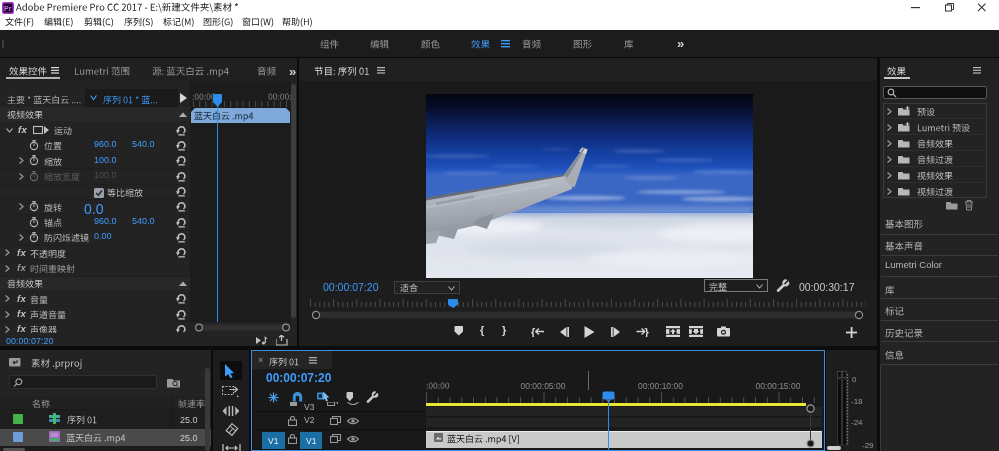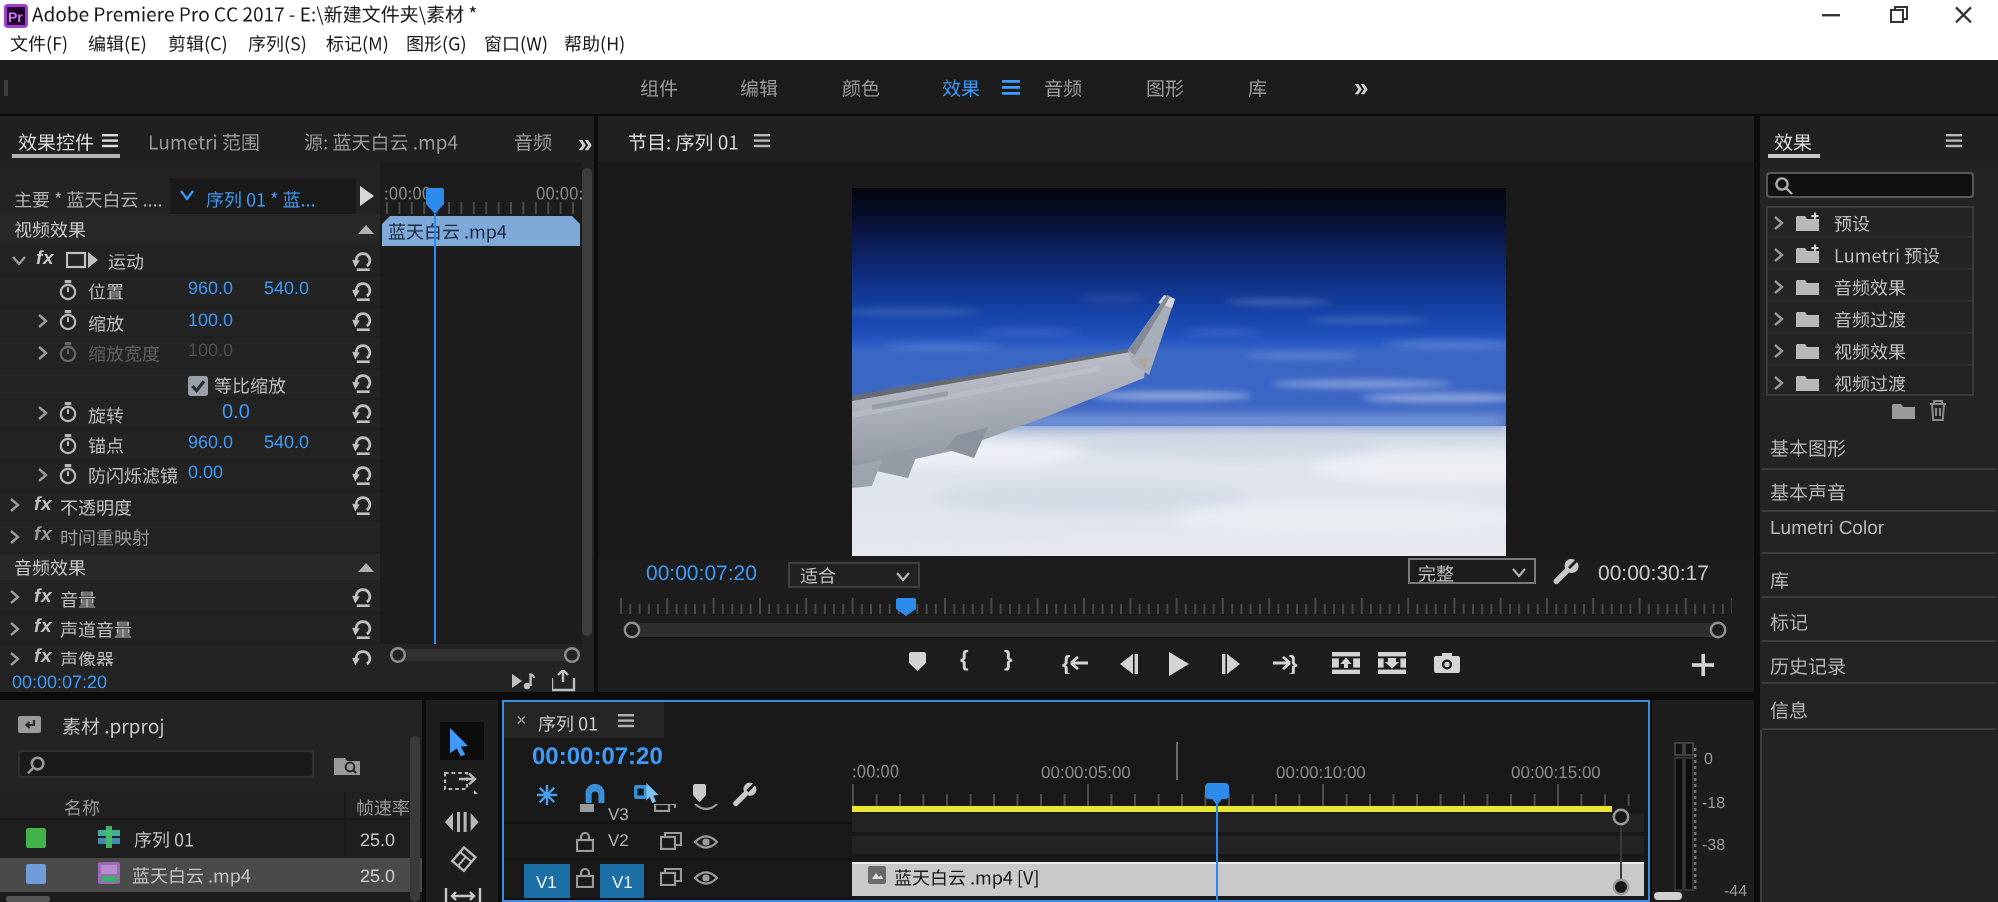--- a/index.html
+++ b/index.html
@@ -203,21 +203,21 @@
       <path d="M1.5 0.5 L5 3.5 L1.5 6.5" fill="none" stroke="#9a9a9a" stroke-width="1.2"></path>
     </svg>
 <svg class="abs" style="left:29px;top:201.2px" width="10" height="11">
       <rect x="3.4" y="0" width="3.2" height="1.6" fill="#b8b8b8"></rect>
       <circle cx="5" cy="6" r="3.6" fill="none" stroke="#b8b8b8" stroke-width="1.1"></circle>
       <path d="M5 6 L5 3.6" stroke="#b8b8b8" stroke-width="1"></path>
     </svg>
 <svg style="position:absolute;left:44px;top:201.5px;overflow:visible" width="20" height="14">
       <path transform="translate(0,9.2)" d="M1.5 -7.3C1.8 -6.9 2.0 -6.4 2.2 -6.1L0.4 -6.1L0.4 -5.5L1.4 -5.5C1.3 -2.9 1.3 -0.9 0.2 0.3C0.4 0.4 0.6 0.6 0.7 0.7C1.6 -0.3 1.9 -1.8 2.0 -3.6L3.0 -3.6C2.9 -1.1 2.9 -0.3 2.7 -0.1C2.7 0.0 2.6 0.1 2.5 0.1C2.3 0.1 2.0 0.1 1.7 0.0C1.8 0.2 1.8 0.4 1.8 0.6C2.2 0.7 2.5 0.7 2.8 0.6C3.0 0.6 3.1 0.5 3.3 0.3C3.5 0.0 3.6 -1.0 3.6 -4.0C3.6 -4.1 3.6 -4.3 3.6 -4.3L2.0 -4.3L2.0 -5.5L4.0 -5.5L4.0 -6.1L2.3 -6.1L2.8 -6.3C2.7 -6.6 2.4 -7.1 2.1 -7.5ZM4.6 -3.3C4.5 -1.9 4.4 -0.5 3.6 0.3C3.8 0.3 4.0 0.6 4.0 0.7C4.4 0.3 4.7 -0.3 4.9 -0.9C5.4 0.3 6.2 0.5 7.3 0.5L8.5 0.5C8.5 0.4 8.6 0.1 8.7 -0.1C8.5 -0.1 7.5 -0.1 7.4 -0.1C7.1 -0.1 6.8 -0.1 6.6 -0.2L6.6 -2.0L8.3 -2.0L8.3 -2.6L6.6 -2.6L6.6 -4.2L7.7 -4.2C7.6 -3.9 7.5 -3.5 7.3 -3.3L7.9 -3.1C8.1 -3.5 8.3 -4.1 8.6 -4.7L8.1 -4.8L8.0 -4.8L4.5 -4.8C4.7 -5.1 4.9 -5.4 5.0 -5.8L8.6 -5.8L8.6 -6.4L5.3 -6.4C5.4 -6.7 5.5 -7.1 5.6 -7.4L5.0 -7.6C4.7 -6.5 4.3 -5.6 3.7 -4.9C3.8 -4.8 4.1 -4.6 4.2 -4.5L4.4 -4.7L4.4 -4.2L5.9 -4.2L5.9 -0.4C5.6 -0.7 5.3 -1.2 5.0 -2.0C5.1 -2.4 5.1 -2.9 5.1 -3.3ZM9.7 -3.0C9.8 -3.1 10.1 -3.1 10.4 -3.1L11.2 -3.1L11.2 -1.8L9.4 -1.5L9.5 -0.8L11.2 -1.2L11.2 0.7L11.8 0.7L11.8 -1.3L13.1 -1.5L13.0 -2.1L11.8 -1.9L11.8 -3.1L12.8 -3.1L12.8 -3.7L11.8 -3.7L11.8 -5.1L11.2 -5.1L11.2 -3.7L10.3 -3.7C10.6 -4.4 10.9 -5.1 11.1 -5.9L12.8 -5.9L12.8 -6.5L11.3 -6.5C11.4 -6.8 11.4 -7.1 11.5 -7.4L10.9 -7.6C10.8 -7.2 10.7 -6.9 10.6 -6.5L9.4 -6.5L9.4 -5.9L10.5 -5.9C10.3 -5.1 10.1 -4.5 10.0 -4.3C9.8 -3.9 9.7 -3.6 9.5 -3.6C9.6 -3.4 9.7 -3.1 9.7 -3.0ZM12.8 -4.8L12.8 -4.2L14.2 -4.2C14.0 -3.5 13.8 -3.0 13.6 -2.5L16.2 -2.5C15.9 -2.1 15.5 -1.5 15.1 -1.0C14.8 -1.2 14.5 -1.4 14.2 -1.6L13.8 -1.2C14.7 -0.6 15.8 0.2 16.3 0.7L16.7 0.2C16.5 -0.1 16.1 -0.4 15.6 -0.7C16.2 -1.4 16.8 -2.3 17.3 -2.9L16.8 -3.2L16.7 -3.1L14.5 -3.1L14.8 -4.2L17.6 -4.2L17.6 -4.8L15.0 -4.8L15.3 -5.9L17.3 -5.9L17.3 -6.5L15.5 -6.5L15.8 -7.5L15.1 -7.6L14.8 -6.5L13.2 -6.5L13.2 -5.9L14.6 -5.9L14.3 -4.8Z" fill="#c0c0c0"></path>
     </svg>
-<div class="t" style="left:111px;top:200.7px;font-size:10px;color:#3f9bfa;">0.0</div>
+<div class="t" style="left:84px;top:200.7px;font-size:14px;color:#3f9bfa;">0.0</div>
 <svg class="abs" style="left:176px;top:201.2px" width="11" height="11">
       <rect x="2.4" y="9.2" width="6.4" height="1.3" fill="#c0c0c0"></rect>
       <path d="M7.45 7.99 A3.4 3.4 0 1 0 2.15 5.79" fill="none" stroke="#c0c0c0" stroke-width="1.4"></path>
       <path d="M0.1 4.9 L3.9 5.3 L1.6 8.8 Z" fill="#c0c0c0"></path>
     </svg>
 <svg class="abs" style="left:29px;top:216.5px" width="10" height="11">
       <rect x="3.4" y="0" width="3.2" height="1.6" fill="#b8b8b8"></rect>
       <circle cx="5" cy="6" r="3.6" fill="none" stroke="#b8b8b8" stroke-width="1.1"></circle>
       <path d="M5 6 L5 3.6" stroke="#b8b8b8" stroke-width="1"></path>
     </svg>
@@ -1021,15 +1021,15 @@
       <rect x="0" y="51" width="1.2" height="1.5" fill="#777"></rect>
       <rect x="0" y="54" width="1.2" height="1.5" fill="#777"></rect>
       <rect x="0" y="57" width="1.2" height="1.5" fill="#777"></rect>
       <rect x="0" y="60" width="1.2" height="1.5" fill="#777"></rect>
       <rect x="0" y="63" width="1.2" height="1.5" fill="#777"></rect>
       <rect x="0" y="66" width="1.2" height="1.5" fill="#777"></rect>
       <rect x="0" y="69" width="1.2" height="1.5" fill="#777"></rect>
     </svg>
 <div class="t" style="left:852px;top:375px;font-size:8px;color:#9a9a9a;">0</div>
 <div class="t" style="left:851px;top:397px;font-size:8px;color:#9a9a9a;">-18</div>
-<div class="t" style="left:851px;top:418px;font-size:8px;color:#9a9a9a;">-38</div>
-<div class="t" style="left:862px;top:441px;font-size:8px;color:#9a9a9a;">-44</div>
+<div class="t" style="left:851px;top:418px;font-size:8px;color:#9a9a9a;">-24</div>
+<div class="t" style="left:862px;top:441px;font-size:8px;color:#9a9a9a;">-29</div>
 <div class="abs" style="left:827px;top:446px;width:14px;height:4px;background:#d0d0d0;border-radius:2px"></div>
 </div>
 </body></html>

